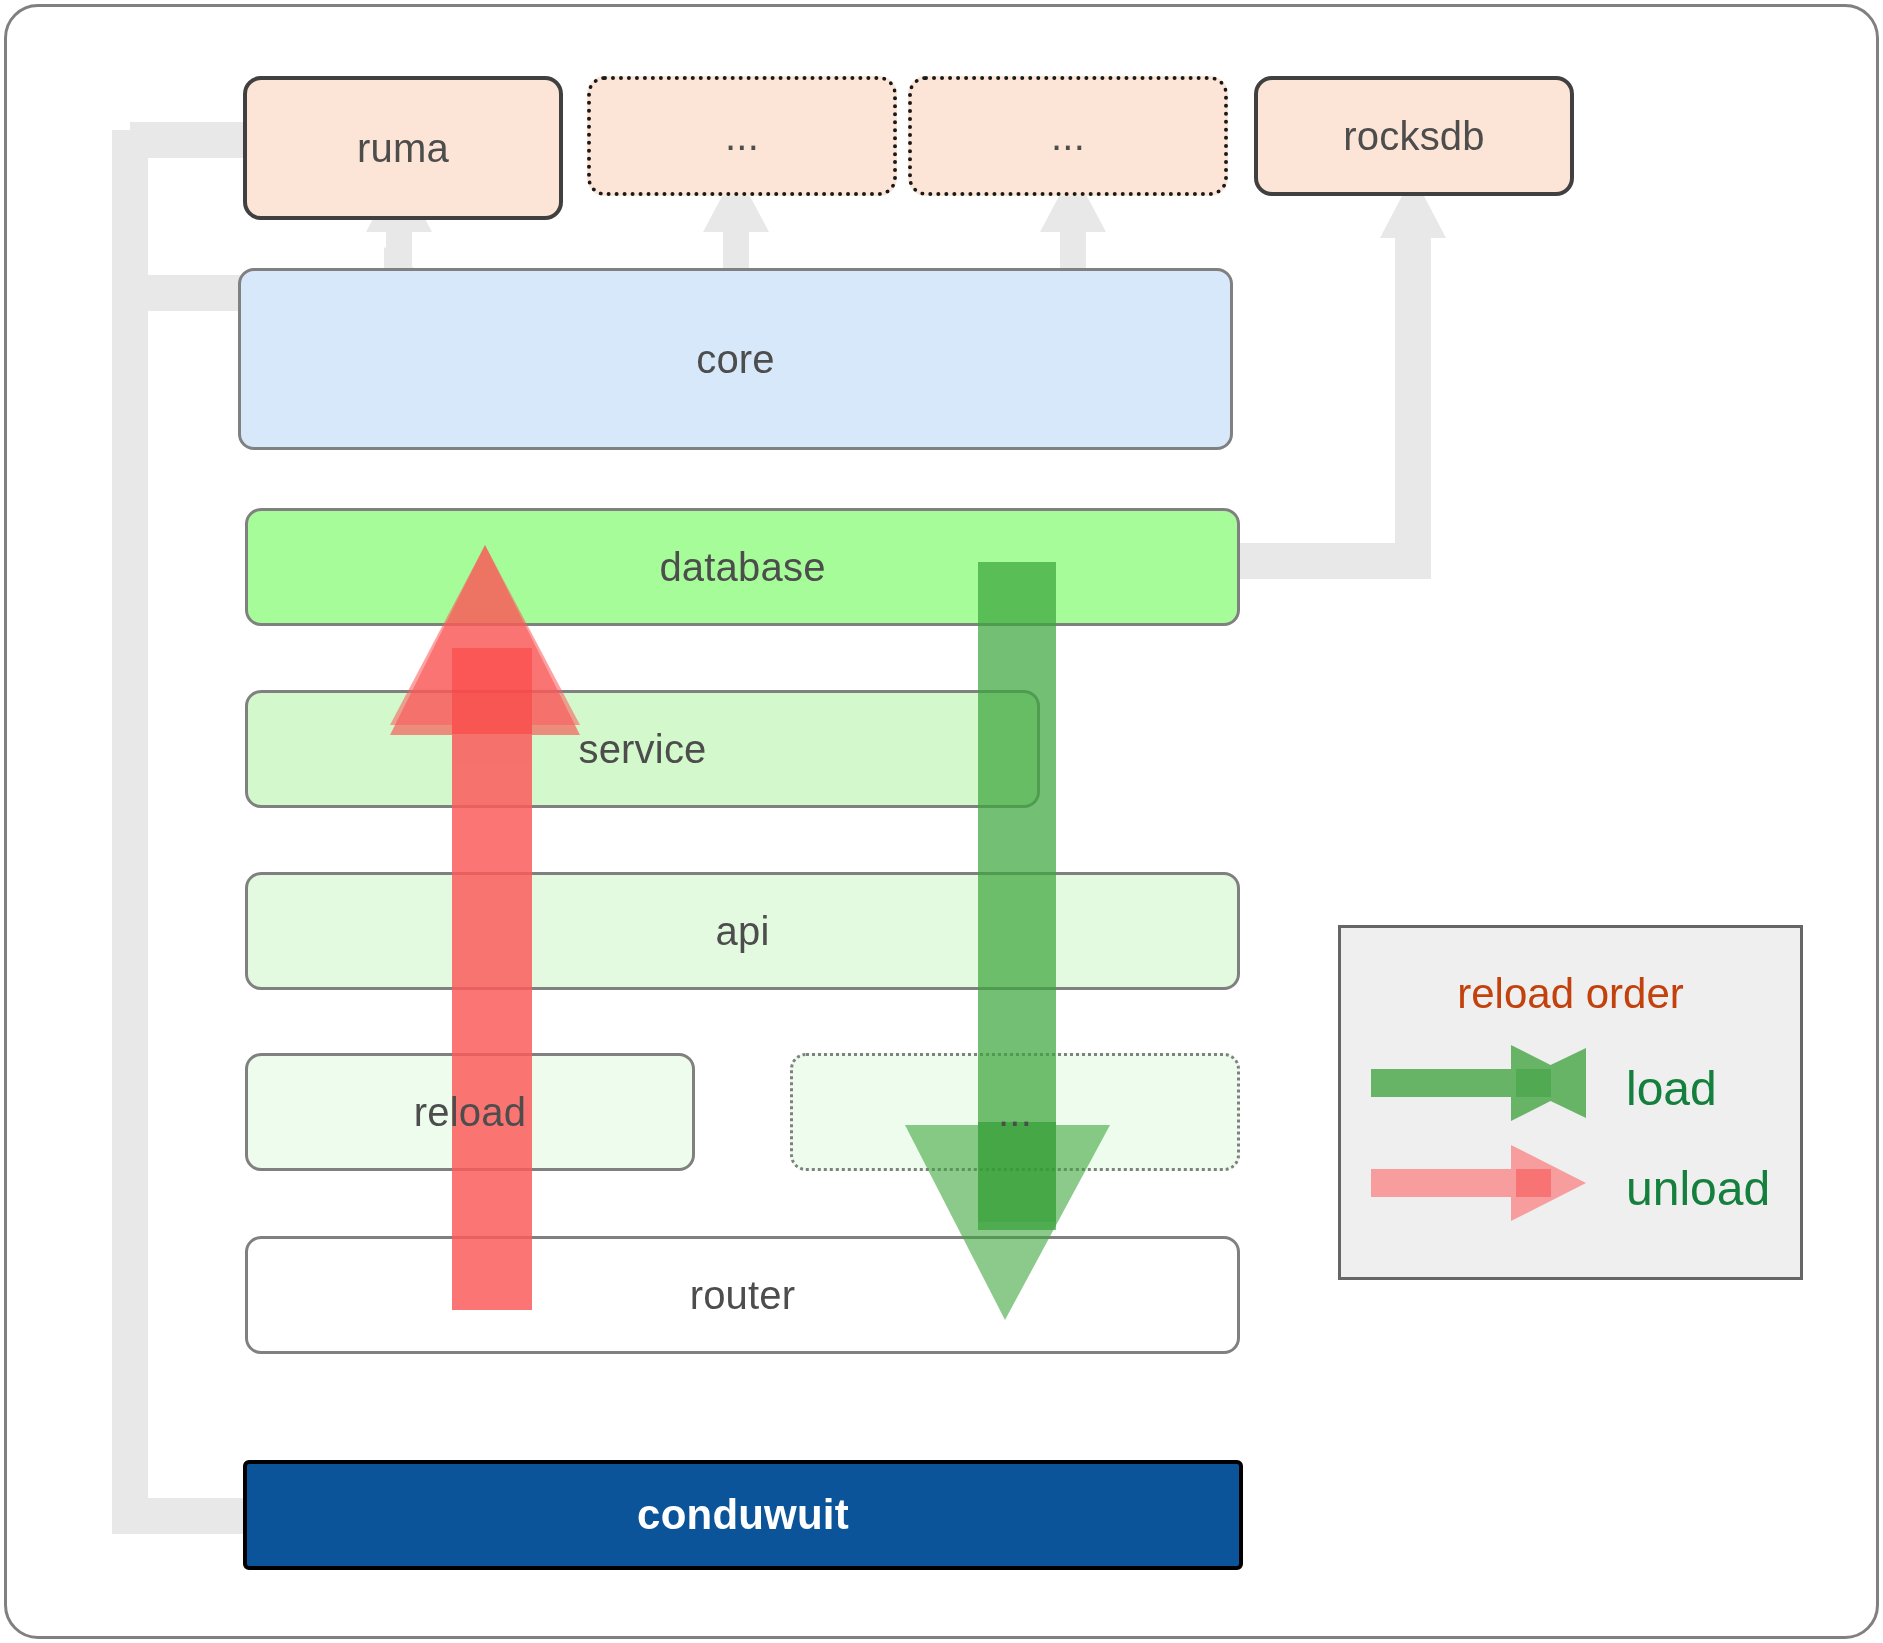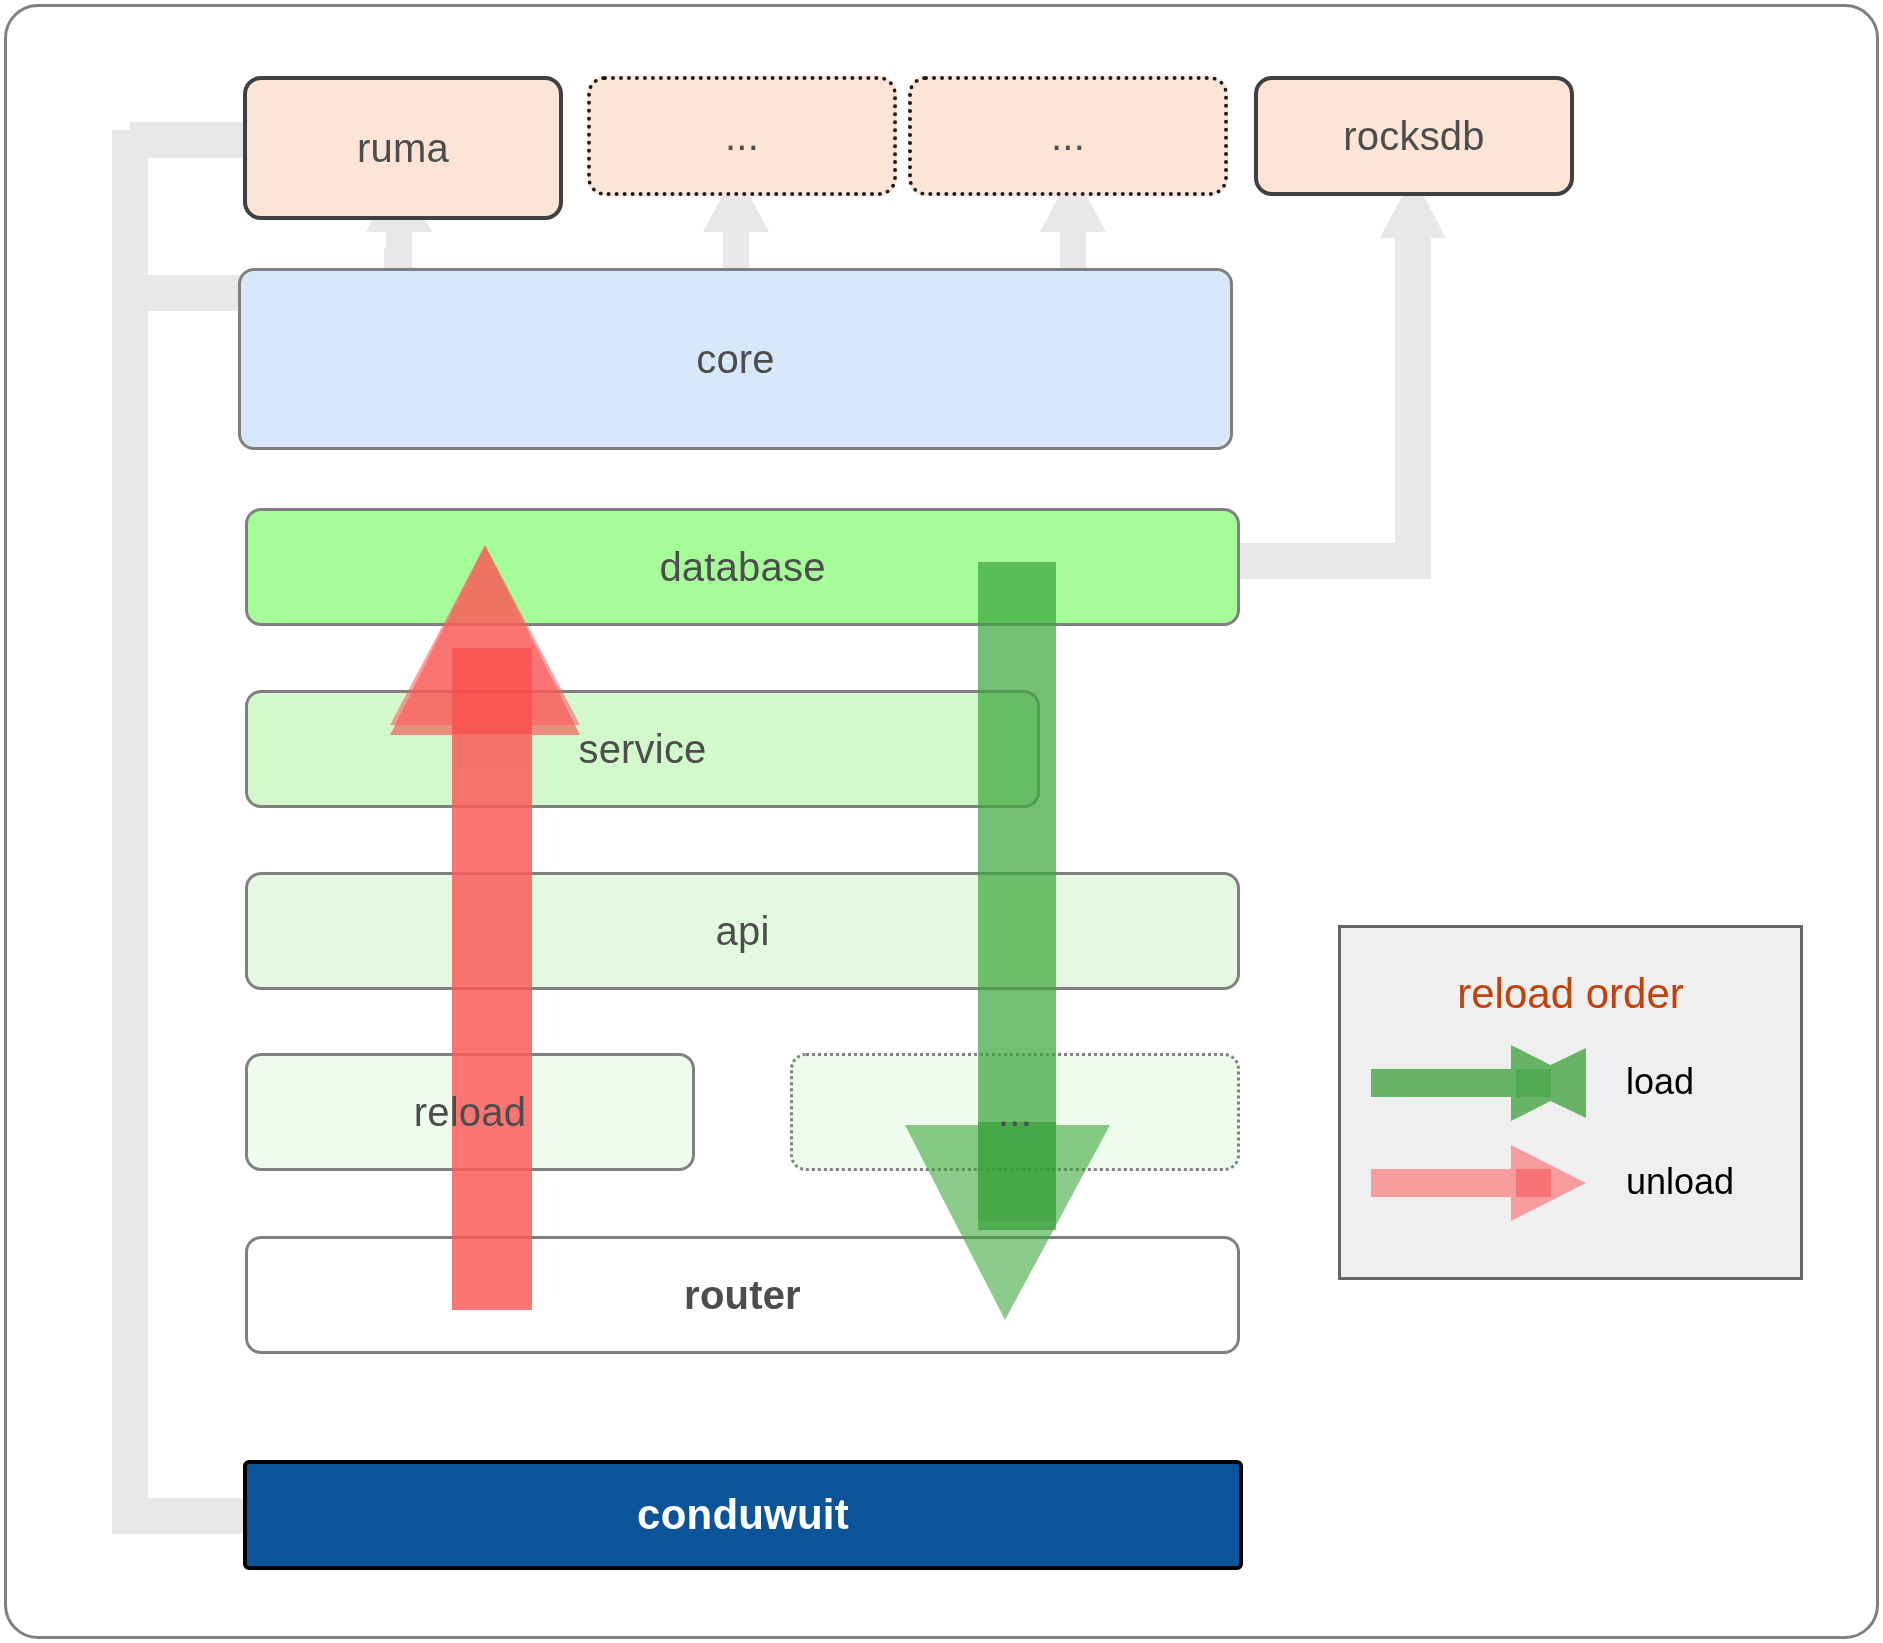--- a/index.html
+++ b/index.html
@@ -61,21 +61,21 @@
   .layer {
     border: 3px solid #808080;
     border-radius: 16px;
   }
   .layer-core   { background: #d7e8fb; }
   .layer-db     { background: #a6fc99; }
   .layer-svc    { background: #d2f8cb; }
   .layer-api    { background: #e2faddec; }
   .layer-admin  { background: #eefced; }
   .layer-dots   { background: #eefced; border: 3px dotted #808080; }
-  .layer-router { background: #ffffff; font-weight: bold; }
+  .layer-router { background: #ffffff; }
 
   .app-box {
     background: #0b5499;
     border: 4px solid #000000;
     border-radius: 20px;
     color: #ffffff;
     font-size: 42px;
     font-weight: bold;
   }
 
@@ -88,22 +88,22 @@
   .legend-title {
     position: absolute;
     width: 100%;
     text-align: center;
     color: #c2410c;
     font-size: 42px;
     top: 42px;
   }
   .legend-label {
     position: absolute;
-    color: #000000;
-    font-size: 36px;
+    color: #15803d;
+    font-size: 48px;
   }
 </style>
 </head>
 <body>
 
 <div id="stage">
   <div id="frame"></div>
 
   <svg id="wires" viewBox="0 0 1883 1643" xmlns="http://www.w3.org/2000/svg">
     <g fill="#e8e8e8">

